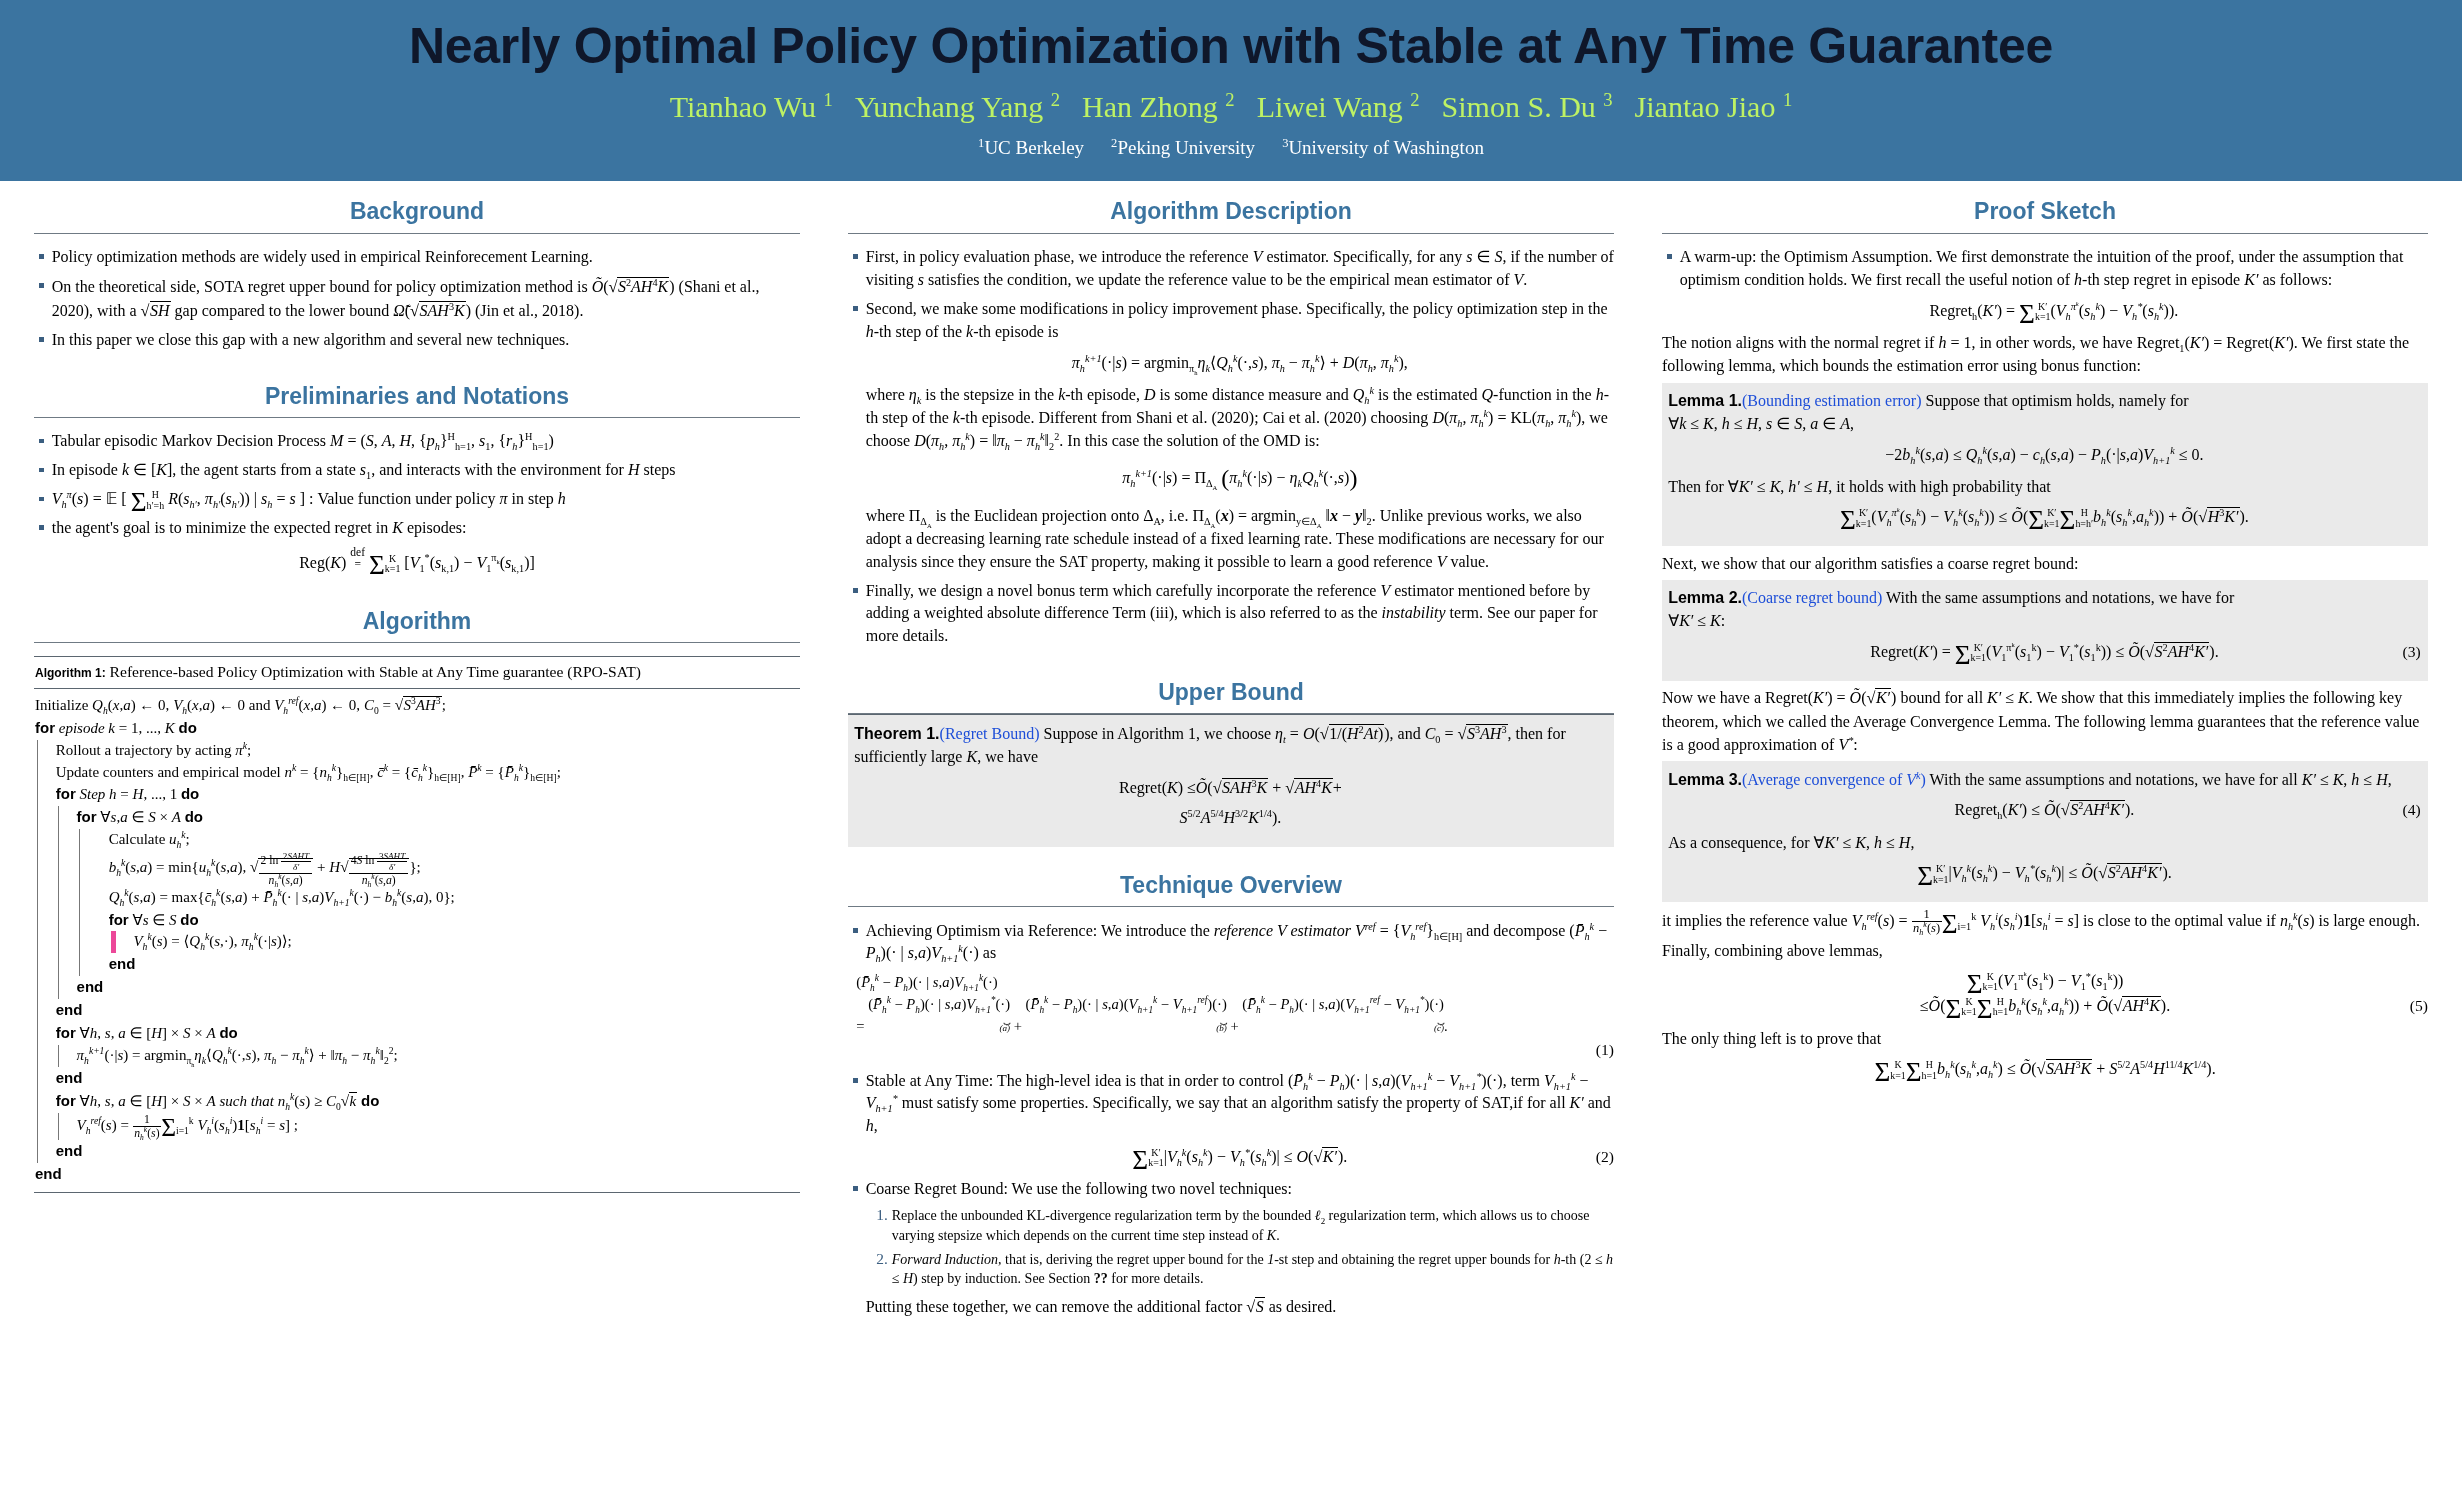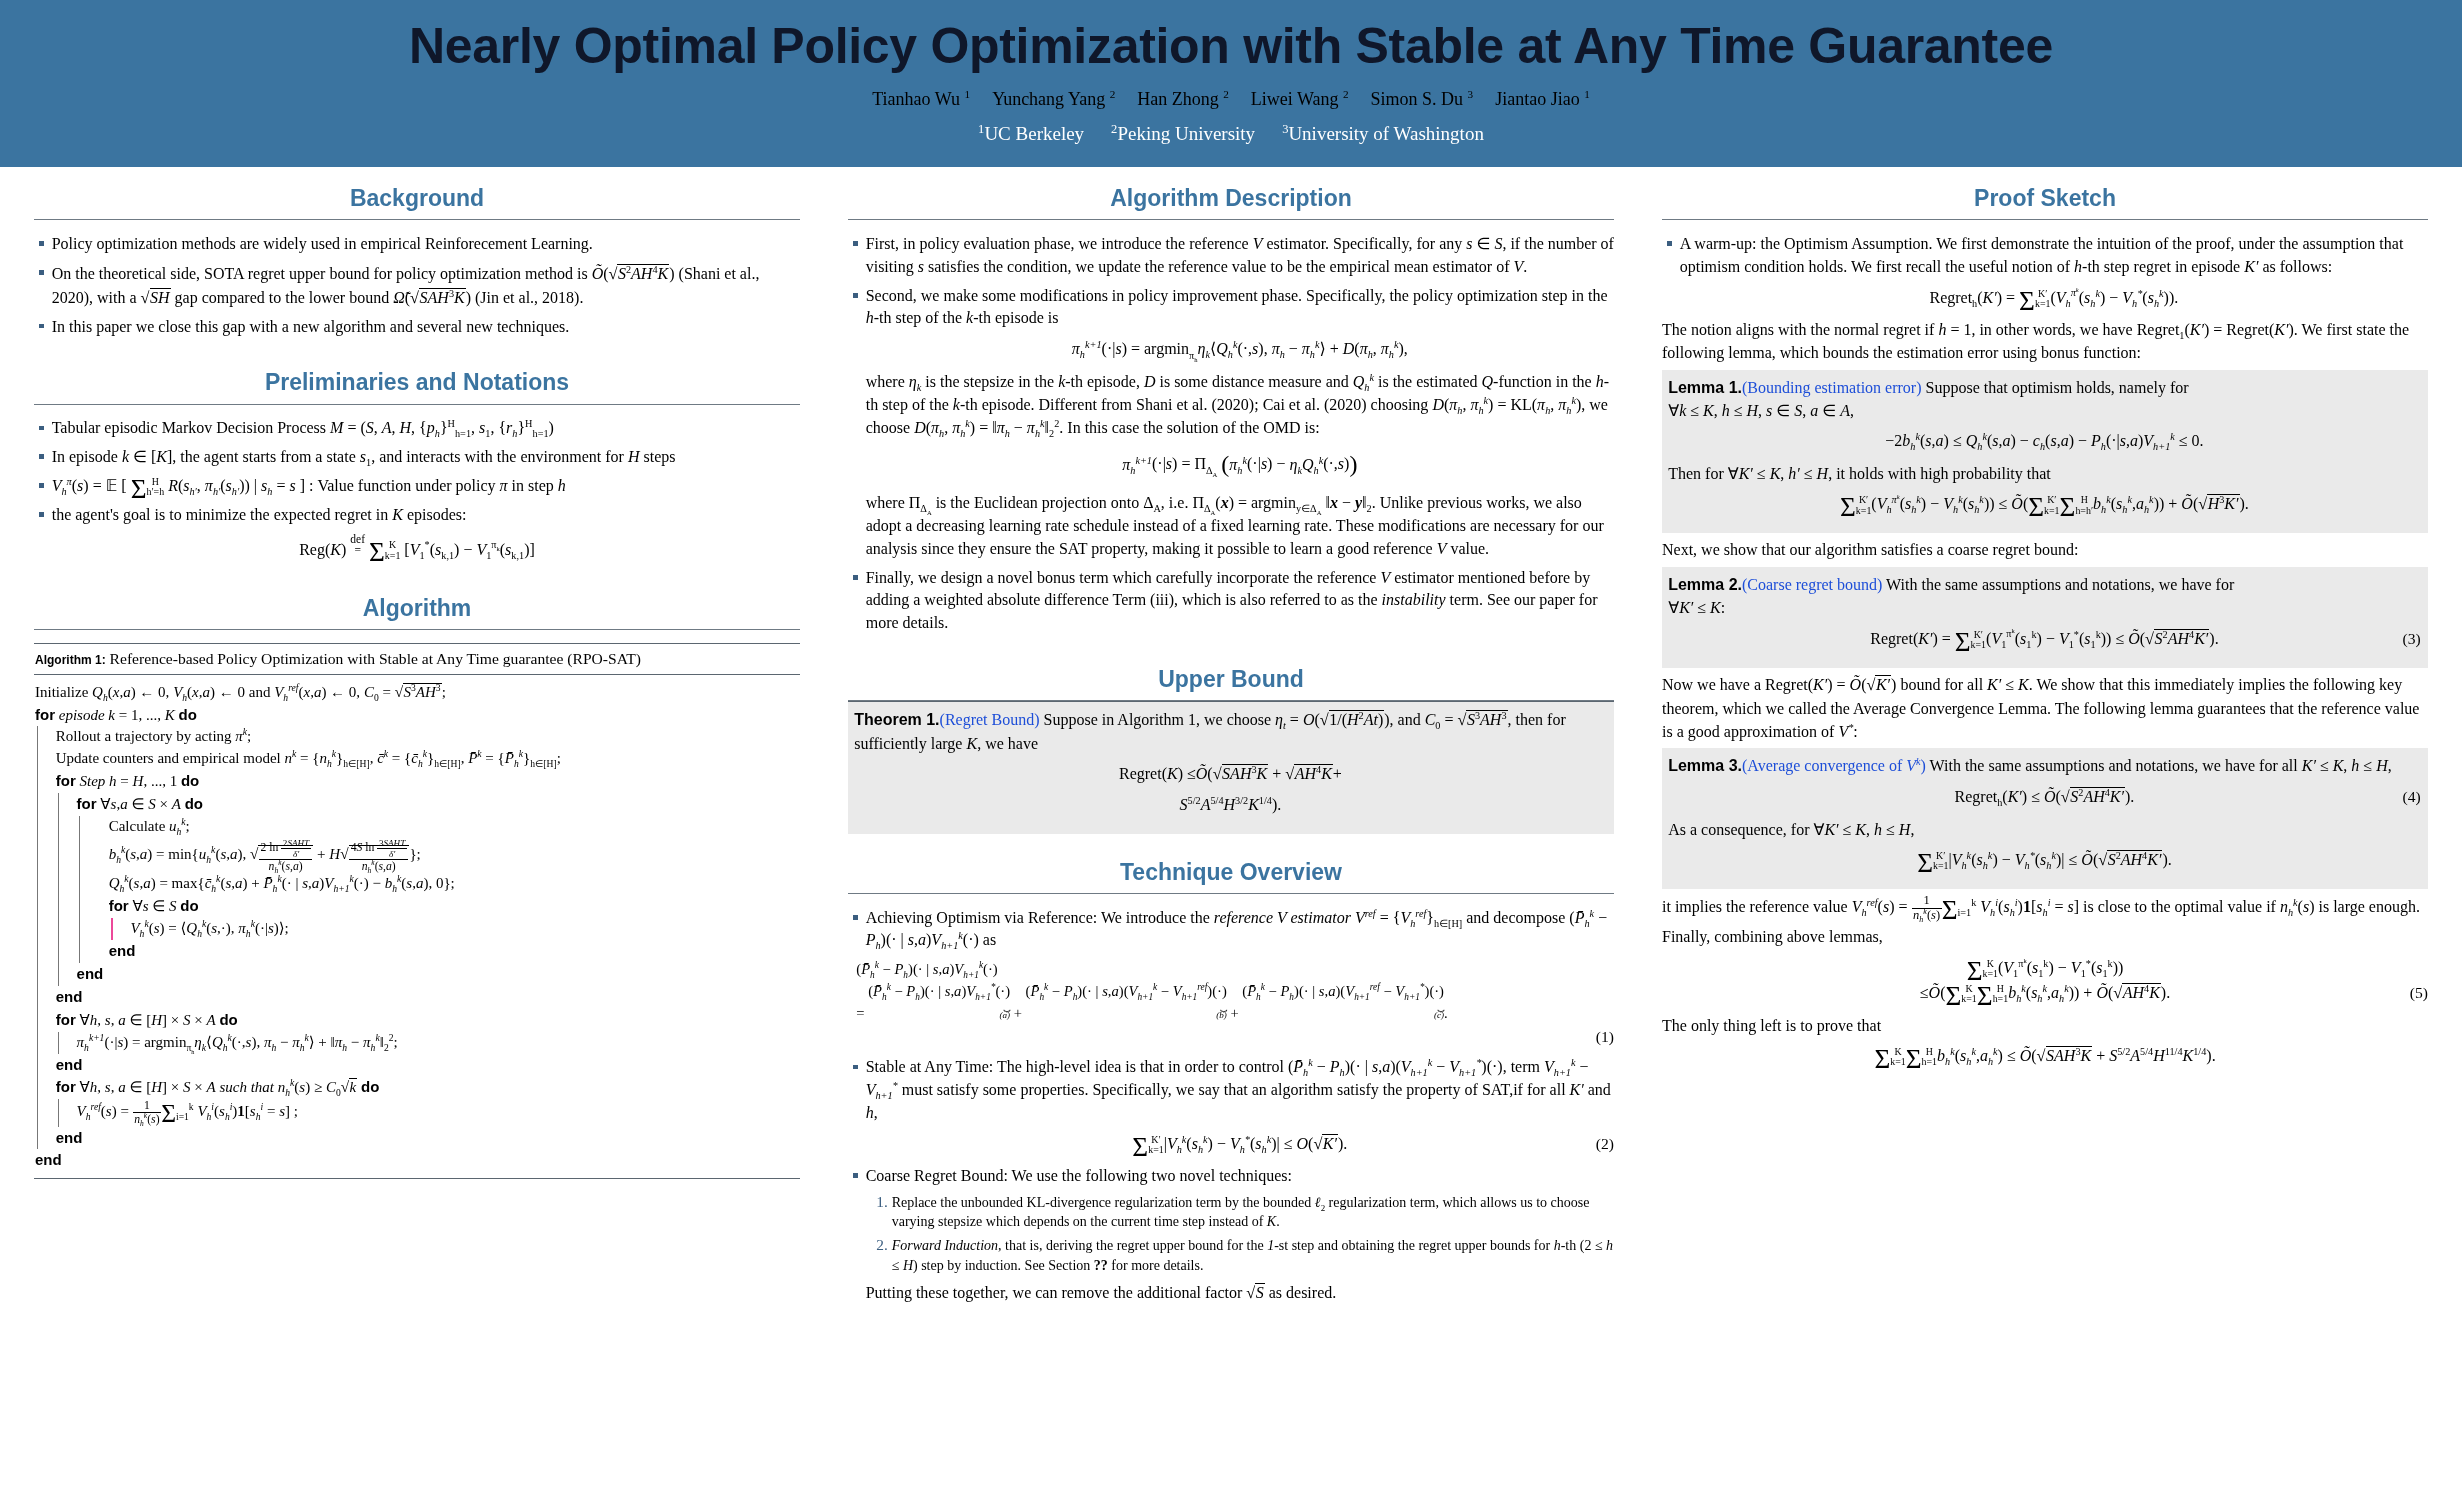--- a/index.html
+++ b/index.html
@@ -22,23 +22,23 @@
   #poster-title {
     color: #0f172a;
     font-family: "Liberation Sans", sans-serif;
     font-weight: bold;
     font-size: 50px;
     letter-spacing: -0.3px;
     line-height: 1.05;
     margin: 0 0 17.7px 0;
   }
   .authors {
-    color: #000000;
+    color: #bef264;
     font-family: "Liberation Serif", serif;
-    font-size: 18px;
+    font-size: 30px;
     line-height: 1.1;
     margin-bottom: 13.5px;
   }
   .author { display:inline-block; margin: 0 11px; white-space: nowrap; }
   .author sup { font-size: 0.62em; vertical-align: super; }
   .affils {
     color:#ffffff;
     font-family:"Liberation Serif", serif;
     font-size: 19px;
   }
@@ -126,21 +126,21 @@
     padding: 4.2px 1px 5.2px 1px;
     border-bottom: 1px solid #5b6670;
   }
   .algo-caption b { font-family:"Liberation Sans", sans-serif; font-size: 12px;}
   .algo-body { padding: 5.2px 1px 6.2px 1px; font-size: 15px; line-height: 1.46; }
   .algo-line { white-space: nowrap; overflow: visible; }
   .kw { font-family:"Liberation Sans", sans-serif; font-weight: bold; }
   .ind1 { padding-left: 17.7px; border-left: 1px solid #777; margin-left: 2.1px; }
   .ind2 { padding-left: 17.7px; border-left: 1px solid #777; margin-left: 2.1px; }
   .ind3 { padding-left: 29px; border-left: 1px solid #777; margin-left: 2.1px; }
-  .ind4 { padding-left: 17.7px; border-left: 2px solid #ec4899; margin-left: 2.1px; }
+  .ind4 { padding-left: 17.7px; border-left: 5px solid #ec4899; margin-left: 2.1px; }
 
   
   .thm-box {
     background: #eaeaea;
     border-top: 1.6px solid #5b6670;
     padding: 6.2px 7.3px 8.3px 6.2px;
     font-size: 16px;
     line-height: 1.45;
   }
   .lemma-box {

